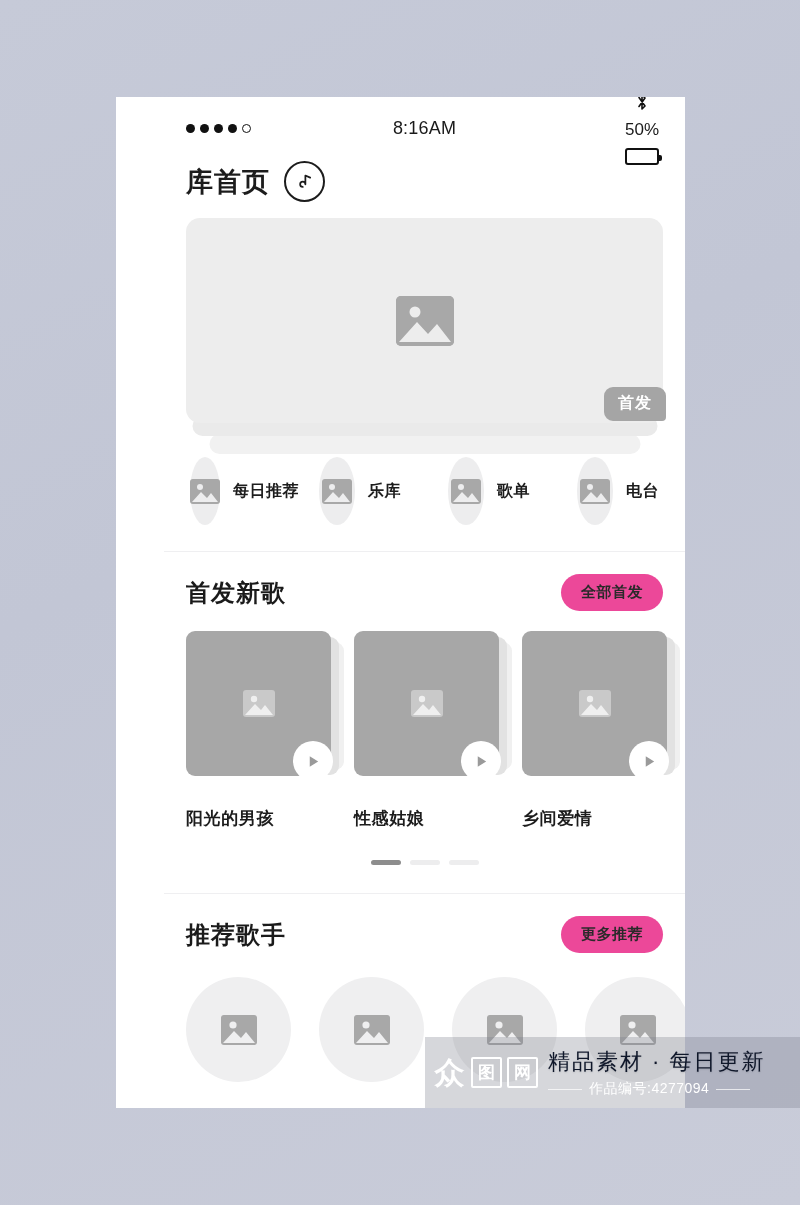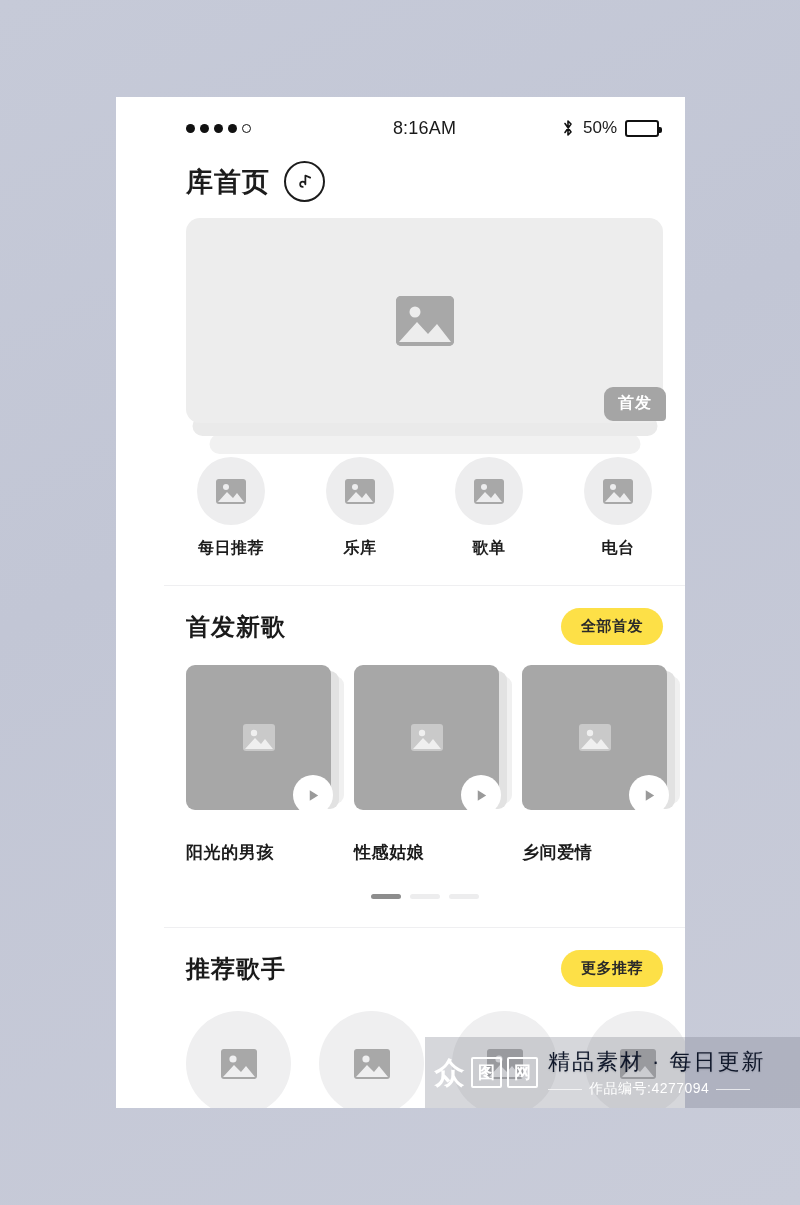--- a/index.html
+++ b/index.html
@@ -52,20 +52,21 @@
     font-size: 18px;
     font-weight: 500;
     color: #1a1a1a;
     letter-spacing: .2px;
   }
   .status-right {
     margin-left: auto;
     display: flex;
     align-items: center;
     gap: 8px;
+    flex-direction: column;
   }
   .bt-icon { width: 14px; height: 20px; display:block; }
   .batt-pct { font-size: 17px; font-weight: 500; color: #1a1a1a; }
   .battery {
     width: 34px; height: 17px;
     border: 2px solid #111;
     border-radius: 3px;
     position: relative;
     padding: 2px;
   }
@@ -177,21 +178,21 @@
   .ph svg { width: 100%; height: 100%; display: block; }
 
   
   .cat-row {
     display: flex;
     justify-content: space-between;
     padding: 24px 26px 20px 26px;
   }
   .cat-item {
     display: flex;
-    flex-direction: column;
+    flex-direction: row;
     align-items: center;
     gap: 13px;
     width: 82px;
   }
   .cat-circle {
     width: 68px; height: 68px;
     border-radius: 50%;
     background: #ededee;
     display: flex;
     align-items: center;
@@ -219,21 +220,21 @@
     justify-content: space-between;
     margin-bottom: 20px;
   }
   .section-title {
     font-size: 24px;
     font-weight: 700;
     color: #1a1a1a;
     letter-spacing: 1px;
   }
   .pill {
-    background: #fde047;
+    background: #ec4899;
     border-radius: 20px;
     padding: 9px 20px;
     font-size: 15px;
     font-weight: 700;
     color: #2a2a2a;
     letter-spacing: .5px;
   }
 
   
   .song-row {

